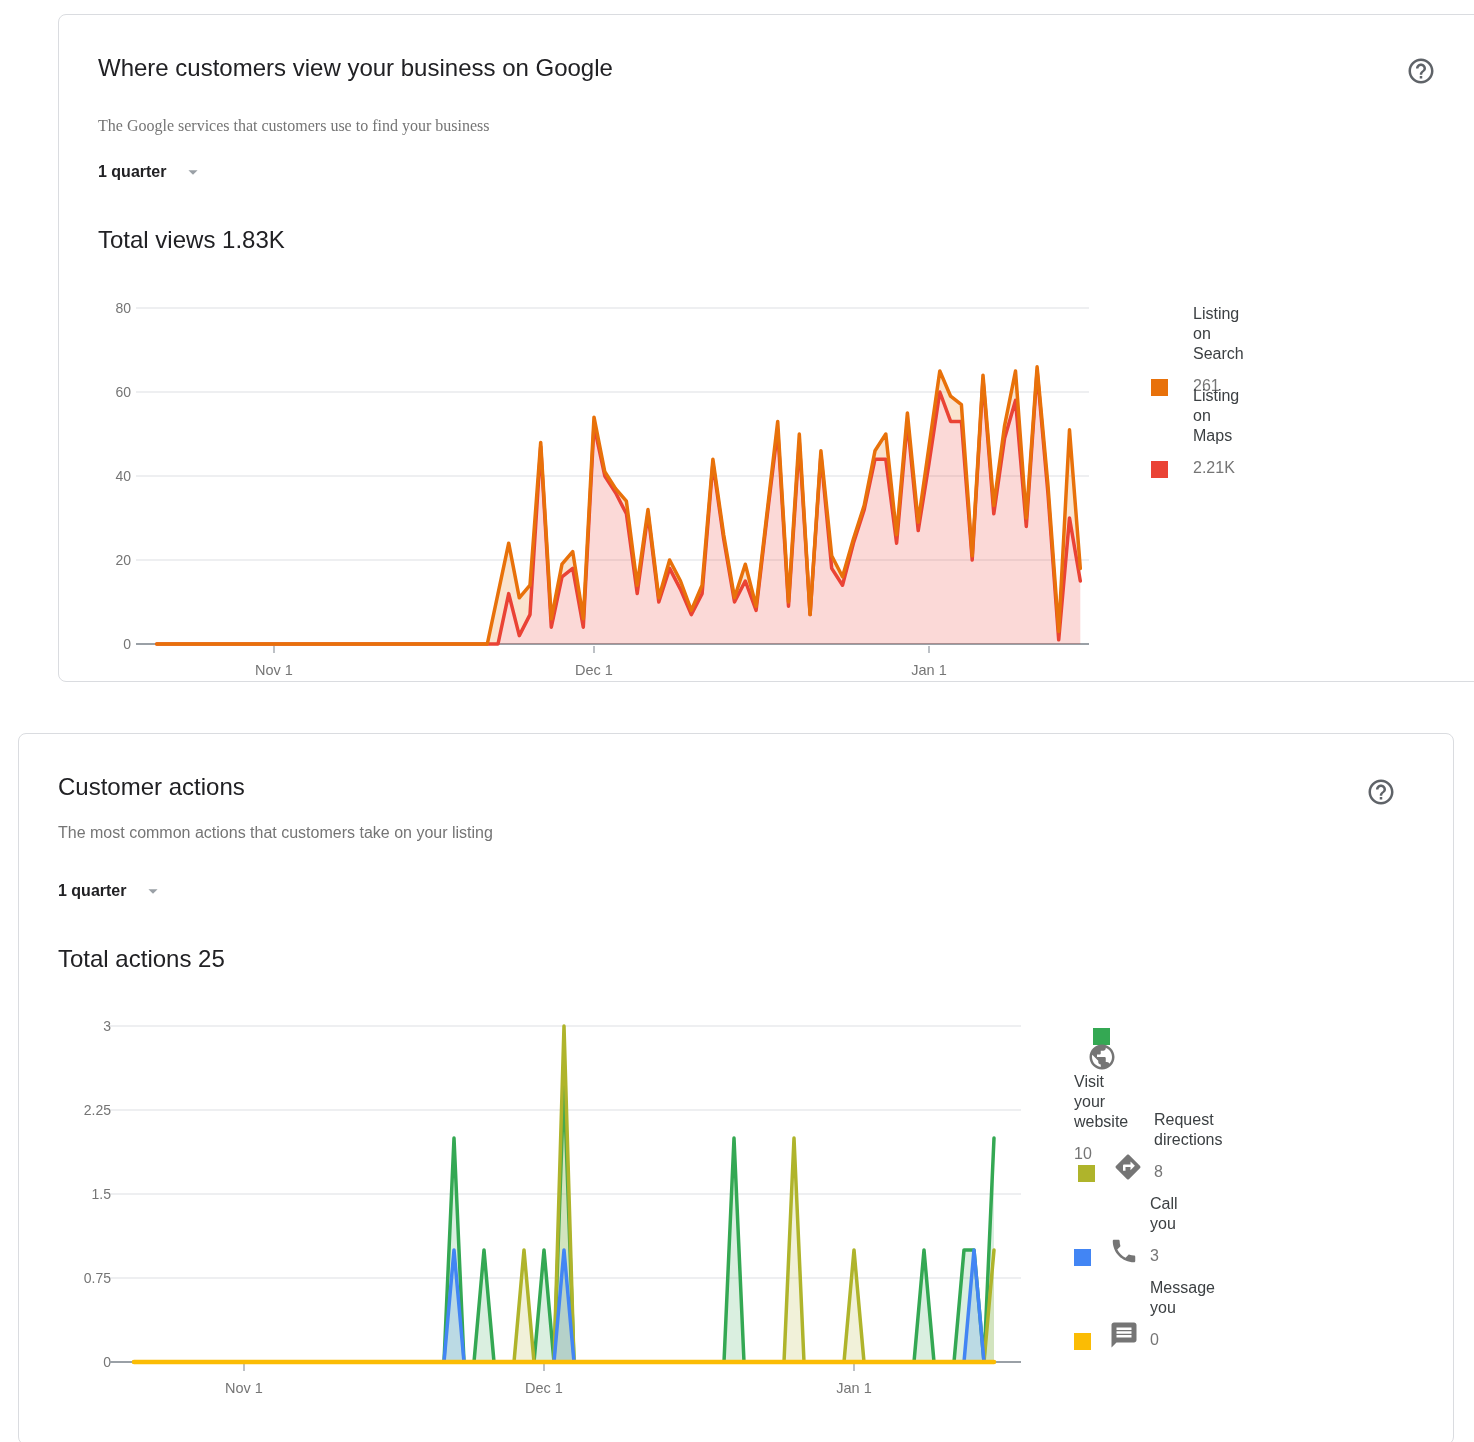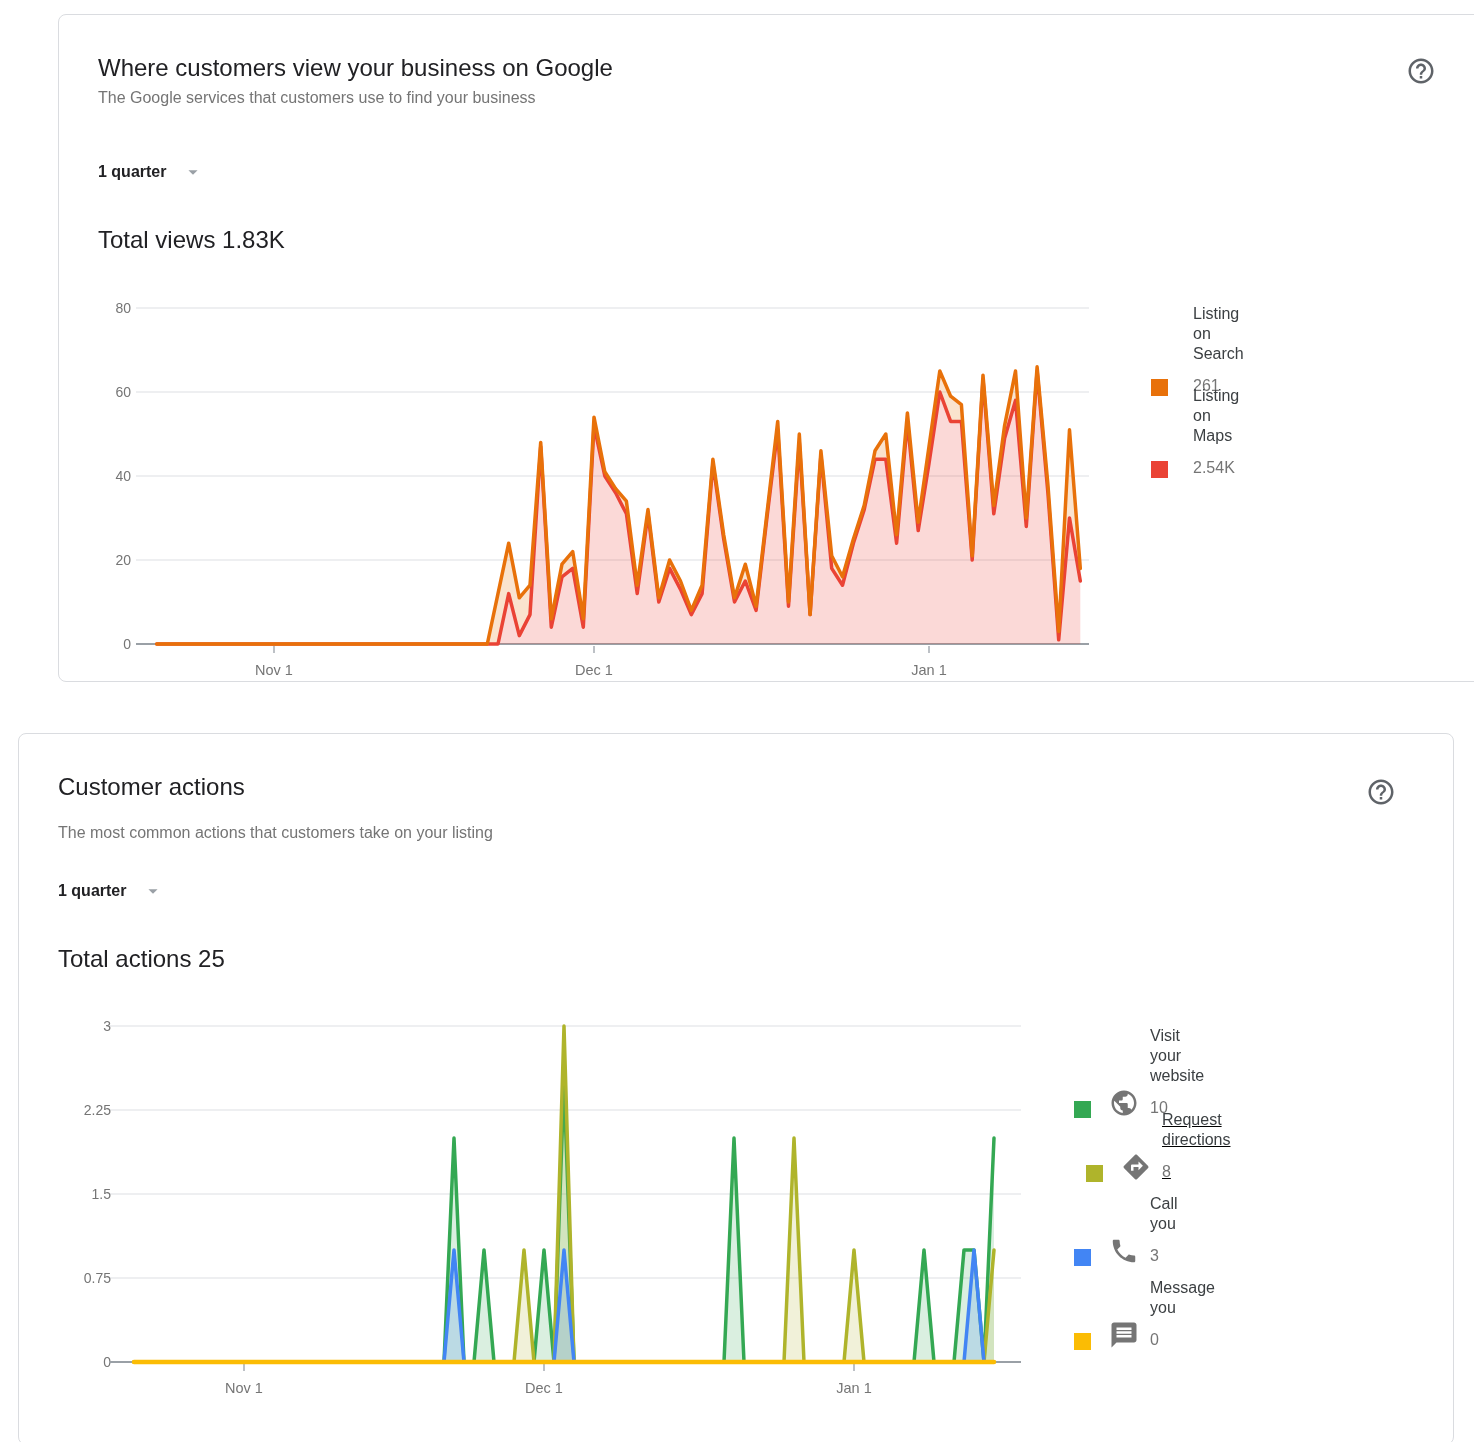--- a/index.html
+++ b/index.html
@@ -39,21 +39,21 @@
   .legend-swatch{width:17px;height:17px;flex:none;margin-top:2px;}
   .legend-icon{flex:none;width:30px;height:30px;margin-top:-3px;}
   .legend-text .l-label{font-size:16px;line-height:20px;color:#3c4043;}
   .legend-text .l-value{font-size:16px;line-height:20px;color:#757575;margin-top:12px;}
 </style>
 </head>
 <body>
 
 <div class="card" id="card-views" style="top:14px;height:668px;margin-left:40px;">
   <div class="card-title" style="top:38px;">Where customers view your business on Google</div>
-  <div class="card-subtitle" style="top:72px;">The Google services that customers use to find your business</div>
+  <div class="card-subtitle" style="top:100px;font-family:Liberation Serif, serif;">The Google services that customers use to find your business</div>
   <button class="period" style="top:146px;">
     <span class="p-label">1 quarter</span>
     <svg width="22" height="22" viewBox="0 0 24 24">
         <path d="M7 10l5 5 5-5z" fill="#9aa0a6"></path>
       </svg>
   </button>
   <div class="total" style="top:212px;">Total views 1.83K</div>
   <button class="help-btn" style="top:40px;">
     <svg width="30" height="30" viewBox="0 0 24 24">
         <path fill="#5f6368" d="M11 18h2v-2h-2v2zm1-16C6.48 2 2 6.48 2 12s4.48 10 10 10 10-4.48 10-10S17.52 2 12 2zm0 18c-4.41 0-8-3.59-8-8s3.59-8 8-8 8 3.59 8 8-3.59 8-8 8zm0-14c-2.21 0-4 1.79-4 4h2c0-1.1.9-2 2-2s2 .9 2 2c0 2-3 1.75-3 5h2c0-2.25 3-2.5 3-5 0-2.21-1.79-4-4-4z"></path>
@@ -88,21 +88,21 @@
         <span class="legend-swatch" style="background: rgb(232, 113, 10); margin-right: 25px;"></span>
         <div class="legend-text">
           <div class="l-label">Listing on Search</div>
           <div class="l-value">261</div>
         </div>
       </div>
       <div class="legend-item" style="top: 371px; left: 0px;">
         <span class="legend-swatch" style="background: rgb(234, 67, 53); margin-right: 25px;"></span>
         <div class="legend-text">
           <div class="l-label">Listing on Maps</div>
-          <div class="l-value">2.54K</div>
+          <div class="l-value">2.21K</div>
         </div>
       </div>
     </div>
 </div>
 
 <div class="card" id="card-actions" style="top:733px;height:712px;">
   <div class="card-title" style="top:38px;">Customer actions</div>
   <div class="card-subtitle" style="top:88px;">The most common actions that customers take on your listing</div>
   <button class="period" style="top:146px;">
     <span class="p-label">1 quarter</span>
@@ -138,31 +138,31 @@
         <polyline points="93.0,351.0 103.0,351.0 113.0,351.0 123.0,351.0 133.0,351.0 143.0,351.0 153.0,351.0 163.0,351.0 173.0,351.0 183.0,351.0 193.0,351.0 203.0,351.0 213.0,351.0 223.0,351.0 233.0,351.0 243.0,351.0 253.0,351.0 263.0,351.0 273.0,351.0 283.0,351.0 293.0,351.0 303.0,351.0 313.0,351.0 323.0,351.0 333.0,351.0 343.0,351.0 353.0,351.0 363.0,351.0 373.0,351.0 383.0,351.0 393.0,351.0 403.0,351.0 413.0,127.0 423.0,351.0 433.0,351.0 443.0,239.0 453.0,351.0 463.0,351.0 473.0,351.0 483.0,351.0 493.0,351.0 503.0,239.0 513.0,351.0 523.0,71.0 533.0,351.0 543.0,351.0 553.0,351.0 563.0,351.0 573.0,351.0 583.0,351.0 593.0,351.0 603.0,351.0 613.0,351.0 623.0,351.0 633.0,351.0 643.0,351.0 653.0,351.0 663.0,351.0 673.0,351.0 683.0,351.0 693.0,127.0 703.0,351.0 713.0,351.0 723.0,351.0 733.0,351.0 743.0,351.0 753.0,351.0 763.0,351.0 773.0,351.0 783.0,351.0 793.0,351.0 803.0,351.0 813.0,351.0 823.0,351.0 833.0,351.0 843.0,351.0 853.0,351.0 863.0,351.0 873.0,351.0 883.0,239.0 893.0,351.0 903.0,351.0 913.0,351.0 923.0,239.0 933.0,239.0 943.0,351.0 953.0,127.0 " fill="none" stroke="#34A853" stroke-width="3.5" stroke-linejoin="round" stroke-linecap="round"></polyline>
         <path d="M93.0 351.0 L103.0 351.0 L113.0 351.0 L123.0 351.0 L133.0 351.0 L143.0 351.0 L153.0 351.0 L163.0 351.0 L173.0 351.0 L183.0 351.0 L193.0 351.0 L203.0 351.0 L213.0 351.0 L223.0 351.0 L233.0 351.0 L243.0 351.0 L253.0 351.0 L263.0 351.0 L273.0 351.0 L283.0 351.0 L293.0 351.0 L303.0 351.0 L313.0 351.0 L323.0 351.0 L333.0 351.0 L343.0 351.0 L353.0 351.0 L363.0 351.0 L373.0 351.0 L383.0 351.0 L393.0 351.0 L403.0 351.0 L413.0 351.0 L423.0 351.0 L433.0 351.0 L443.0 351.0 L453.0 351.0 L463.0 351.0 L473.0 351.0 L483.0 239.0 L493.0 351.0 L503.0 351.0 L513.0 351.0 L523.0 15.0 L533.0 351.0 L543.0 351.0 L553.0 351.0 L563.0 351.0 L573.0 351.0 L583.0 351.0 L593.0 351.0 L603.0 351.0 L613.0 351.0 L623.0 351.0 L633.0 351.0 L643.0 351.0 L653.0 351.0 L663.0 351.0 L673.0 351.0 L683.0 351.0 L693.0 351.0 L703.0 351.0 L713.0 351.0 L723.0 351.0 L733.0 351.0 L743.0 351.0 L753.0 127.0 L763.0 351.0 L773.0 351.0 L783.0 351.0 L793.0 351.0 L803.0 351.0 L813.0 239.0 L823.0 351.0 L833.0 351.0 L843.0 351.0 L853.0 351.0 L863.0 351.0 L873.0 351.0 L883.0 351.0 L893.0 351.0 L903.0 351.0 L913.0 351.0 L923.0 351.0 L933.0 351.0 L943.0 351.0 L953.0 239.0 L953.0 351 L93.0 351 Z" fill="#AFB42B" fill-opacity="0.18" stroke="none"></path>
         <polyline points="93.0,351.0 103.0,351.0 113.0,351.0 123.0,351.0 133.0,351.0 143.0,351.0 153.0,351.0 163.0,351.0 173.0,351.0 183.0,351.0 193.0,351.0 203.0,351.0 213.0,351.0 223.0,351.0 233.0,351.0 243.0,351.0 253.0,351.0 263.0,351.0 273.0,351.0 283.0,351.0 293.0,351.0 303.0,351.0 313.0,351.0 323.0,351.0 333.0,351.0 343.0,351.0 353.0,351.0 363.0,351.0 373.0,351.0 383.0,351.0 393.0,351.0 403.0,351.0 413.0,351.0 423.0,351.0 433.0,351.0 443.0,351.0 453.0,351.0 463.0,351.0 473.0,351.0 483.0,239.0 493.0,351.0 503.0,351.0 513.0,351.0 523.0,15.0 533.0,351.0 543.0,351.0 553.0,351.0 563.0,351.0 573.0,351.0 583.0,351.0 593.0,351.0 603.0,351.0 613.0,351.0 623.0,351.0 633.0,351.0 643.0,351.0 653.0,351.0 663.0,351.0 673.0,351.0 683.0,351.0 693.0,351.0 703.0,351.0 713.0,351.0 723.0,351.0 733.0,351.0 743.0,351.0 753.0,127.0 763.0,351.0 773.0,351.0 783.0,351.0 793.0,351.0 803.0,351.0 813.0,239.0 823.0,351.0 833.0,351.0 843.0,351.0 853.0,351.0 863.0,351.0 873.0,351.0 883.0,351.0 893.0,351.0 903.0,351.0 913.0,351.0 923.0,351.0 933.0,351.0 943.0,351.0 953.0,239.0 " fill="none" stroke="#AFB42B" stroke-width="3.5" stroke-linejoin="round" stroke-linecap="round"></polyline>
         <path d="M93.0 351.0 L103.0 351.0 L113.0 351.0 L123.0 351.0 L133.0 351.0 L143.0 351.0 L153.0 351.0 L163.0 351.0 L173.0 351.0 L183.0 351.0 L193.0 351.0 L203.0 351.0 L213.0 351.0 L223.0 351.0 L233.0 351.0 L243.0 351.0 L253.0 351.0 L263.0 351.0 L273.0 351.0 L283.0 351.0 L293.0 351.0 L303.0 351.0 L313.0 351.0 L323.0 351.0 L333.0 351.0 L343.0 351.0 L353.0 351.0 L363.0 351.0 L373.0 351.0 L383.0 351.0 L393.0 351.0 L403.0 351.0 L413.0 239.0 L423.0 351.0 L433.0 351.0 L443.0 351.0 L453.0 351.0 L463.0 351.0 L473.0 351.0 L483.0 351.0 L493.0 351.0 L503.0 351.0 L513.0 351.0 L523.0 239.0 L533.0 351.0 L543.0 351.0 L553.0 351.0 L563.0 351.0 L573.0 351.0 L583.0 351.0 L593.0 351.0 L603.0 351.0 L613.0 351.0 L623.0 351.0 L633.0 351.0 L643.0 351.0 L653.0 351.0 L663.0 351.0 L673.0 351.0 L683.0 351.0 L693.0 351.0 L703.0 351.0 L713.0 351.0 L723.0 351.0 L733.0 351.0 L743.0 351.0 L753.0 351.0 L763.0 351.0 L773.0 351.0 L783.0 351.0 L793.0 351.0 L803.0 351.0 L813.0 351.0 L823.0 351.0 L833.0 351.0 L843.0 351.0 L853.0 351.0 L863.0 351.0 L873.0 351.0 L883.0 351.0 L893.0 351.0 L903.0 351.0 L913.0 351.0 L923.0 351.0 L933.0 239.0 L943.0 351.0 L953.0 351.0 L953.0 351 L93.0 351 Z" fill="#4285F4" fill-opacity="0.2" stroke="none"></path>
         <polyline points="93.0,351.0 103.0,351.0 113.0,351.0 123.0,351.0 133.0,351.0 143.0,351.0 153.0,351.0 163.0,351.0 173.0,351.0 183.0,351.0 193.0,351.0 203.0,351.0 213.0,351.0 223.0,351.0 233.0,351.0 243.0,351.0 253.0,351.0 263.0,351.0 273.0,351.0 283.0,351.0 293.0,351.0 303.0,351.0 313.0,351.0 323.0,351.0 333.0,351.0 343.0,351.0 353.0,351.0 363.0,351.0 373.0,351.0 383.0,351.0 393.0,351.0 403.0,351.0 413.0,239.0 423.0,351.0 433.0,351.0 443.0,351.0 453.0,351.0 463.0,351.0 473.0,351.0 483.0,351.0 493.0,351.0 503.0,351.0 513.0,351.0 523.0,239.0 533.0,351.0 543.0,351.0 553.0,351.0 563.0,351.0 573.0,351.0 583.0,351.0 593.0,351.0 603.0,351.0 613.0,351.0 623.0,351.0 633.0,351.0 643.0,351.0 653.0,351.0 663.0,351.0 673.0,351.0 683.0,351.0 693.0,351.0 703.0,351.0 713.0,351.0 723.0,351.0 733.0,351.0 743.0,351.0 753.0,351.0 763.0,351.0 773.0,351.0 783.0,351.0 793.0,351.0 803.0,351.0 813.0,351.0 823.0,351.0 833.0,351.0 843.0,351.0 853.0,351.0 863.0,351.0 873.0,351.0 883.0,351.0 893.0,351.0 903.0,351.0 913.0,351.0 923.0,351.0 933.0,239.0 943.0,351.0 953.0,351.0 " fill="none" stroke="#4285F4" stroke-width="3.5" stroke-linejoin="round" stroke-linecap="round"></polyline>
         <path d="M93.0 351.0 L103.0 351.0 L113.0 351.0 L123.0 351.0 L133.0 351.0 L143.0 351.0 L153.0 351.0 L163.0 351.0 L173.0 351.0 L183.0 351.0 L193.0 351.0 L203.0 351.0 L213.0 351.0 L223.0 351.0 L233.0 351.0 L243.0 351.0 L253.0 351.0 L263.0 351.0 L273.0 351.0 L283.0 351.0 L293.0 351.0 L303.0 351.0 L313.0 351.0 L323.0 351.0 L333.0 351.0 L343.0 351.0 L353.0 351.0 L363.0 351.0 L373.0 351.0 L383.0 351.0 L393.0 351.0 L403.0 351.0 L413.0 351.0 L423.0 351.0 L433.0 351.0 L443.0 351.0 L453.0 351.0 L463.0 351.0 L473.0 351.0 L483.0 351.0 L493.0 351.0 L503.0 351.0 L513.0 351.0 L523.0 351.0 L533.0 351.0 L543.0 351.0 L553.0 351.0 L563.0 351.0 L573.0 351.0 L583.0 351.0 L593.0 351.0 L603.0 351.0 L613.0 351.0 L623.0 351.0 L633.0 351.0 L643.0 351.0 L653.0 351.0 L663.0 351.0 L673.0 351.0 L683.0 351.0 L693.0 351.0 L703.0 351.0 L713.0 351.0 L723.0 351.0 L733.0 351.0 L743.0 351.0 L753.0 351.0 L763.0 351.0 L773.0 351.0 L783.0 351.0 L793.0 351.0 L803.0 351.0 L813.0 351.0 L823.0 351.0 L833.0 351.0 L843.0 351.0 L853.0 351.0 L863.0 351.0 L873.0 351.0 L883.0 351.0 L893.0 351.0 L903.0 351.0 L913.0 351.0 L923.0 351.0 L933.0 351.0 L943.0 351.0 L953.0 351.0 L953.0 351 L93.0 351 Z" fill="#FBBC04" fill-opacity="0.2" stroke="none"></path>
         <polyline points="93.0,351.0 103.0,351.0 113.0,351.0 123.0,351.0 133.0,351.0 143.0,351.0 153.0,351.0 163.0,351.0 173.0,351.0 183.0,351.0 193.0,351.0 203.0,351.0 213.0,351.0 223.0,351.0 233.0,351.0 243.0,351.0 253.0,351.0 263.0,351.0 273.0,351.0 283.0,351.0 293.0,351.0 303.0,351.0 313.0,351.0 323.0,351.0 333.0,351.0 343.0,351.0 353.0,351.0 363.0,351.0 373.0,351.0 383.0,351.0 393.0,351.0 403.0,351.0 413.0,351.0 423.0,351.0 433.0,351.0 443.0,351.0 453.0,351.0 463.0,351.0 473.0,351.0 483.0,351.0 493.0,351.0 503.0,351.0 513.0,351.0 523.0,351.0 533.0,351.0 543.0,351.0 553.0,351.0 563.0,351.0 573.0,351.0 583.0,351.0 593.0,351.0 603.0,351.0 613.0,351.0 623.0,351.0 633.0,351.0 643.0,351.0 653.0,351.0 663.0,351.0 673.0,351.0 683.0,351.0 693.0,351.0 703.0,351.0 713.0,351.0 723.0,351.0 733.0,351.0 743.0,351.0 753.0,351.0 763.0,351.0 773.0,351.0 783.0,351.0 793.0,351.0 803.0,351.0 813.0,351.0 823.0,351.0 833.0,351.0 843.0,351.0 853.0,351.0 863.0,351.0 873.0,351.0 883.0,351.0 893.0,351.0 903.0,351.0 913.0,351.0 923.0,351.0 933.0,351.0 943.0,351.0 953.0,351.0 " fill="none" stroke="#FBBC04" stroke-width="4.5" stroke-linejoin="round" stroke-linecap="round"></polyline>
       </svg>
   </div>
   <div class="legend" id="legend-1" style="left:1055px;top:0;">
-      <div class="legend-item" style="top: 292px; left: 0px;">
+      <div class="legend-item" style="top: 292px; left: 0px; flex-direction: column;">
         <span class="legend-swatch" style="background: rgb(52, 168, 83); margin-right: 18px;"></span>
         <svg viewBox="0 0 24 24" class="legend-icon" style="margin-right: 11px;">
           <path d="M12 2C6.48 2 2 6.48 2 12s4.48 10 10 10 10-4.48 10-10S17.52 2 12 2zm-1 17.93c-3.95-.49-7-3.85-7-7.93 0-.62.08-1.21.21-1.79L9 15v1c0 1.1.9 2 2 2v1.93zm6.9-2.54c-.26-.81-1-1.39-1.9-1.39h-1v-3c0-.55-.45-1-1-1H8v-2h2c.55 0 1-.45 1-1V7h2c1.1 0 2-.9 2-2v-.41c2.93 1.19 5 4.06 5 7.41 0 2.08-.8 3.97-2.1 5.39z" fill="#757575"></path>
         </svg>
         <div class="legend-text">
           <div class="l-label">Visit your website</div>
           <div class="l-value">10</div>
         </div>
       </div>
-      <div class="legend-item" style="top: 376px; left: 12px; text-decoration: underline;">
+      <div class="legend-item" style="top: 376px; left: 4px;">
         <span class="legend-swatch" style="background: rgb(175, 180, 43); margin-right: 18px;"></span>
         <svg viewBox="0 0 24 24" class="legend-icon" style="margin-right: 11px;">
           <path d="M21.71 11.29l-9-9c-.39-.39-1.02-.39-1.41 0l-9 9c-.39.39-.39 1.02 0 1.41l9 9c.39.39 1.02.39 1.41 0l9-9c.39-.38.39-1.01 0-1.4zM14 14.5V12h-4v3H8v-4c0-.55.45-1 1-1h5V7.5l3.5 3.5-3.5 3.5z" fill="#757575"></path>
         </svg>
         <div class="legend-text">
           <div class="l-label">Request directions</div>
           <div class="l-value">8</div>
         </div>
       </div>
       <div class="legend-item" style="top: 460px; left: 0px;">

